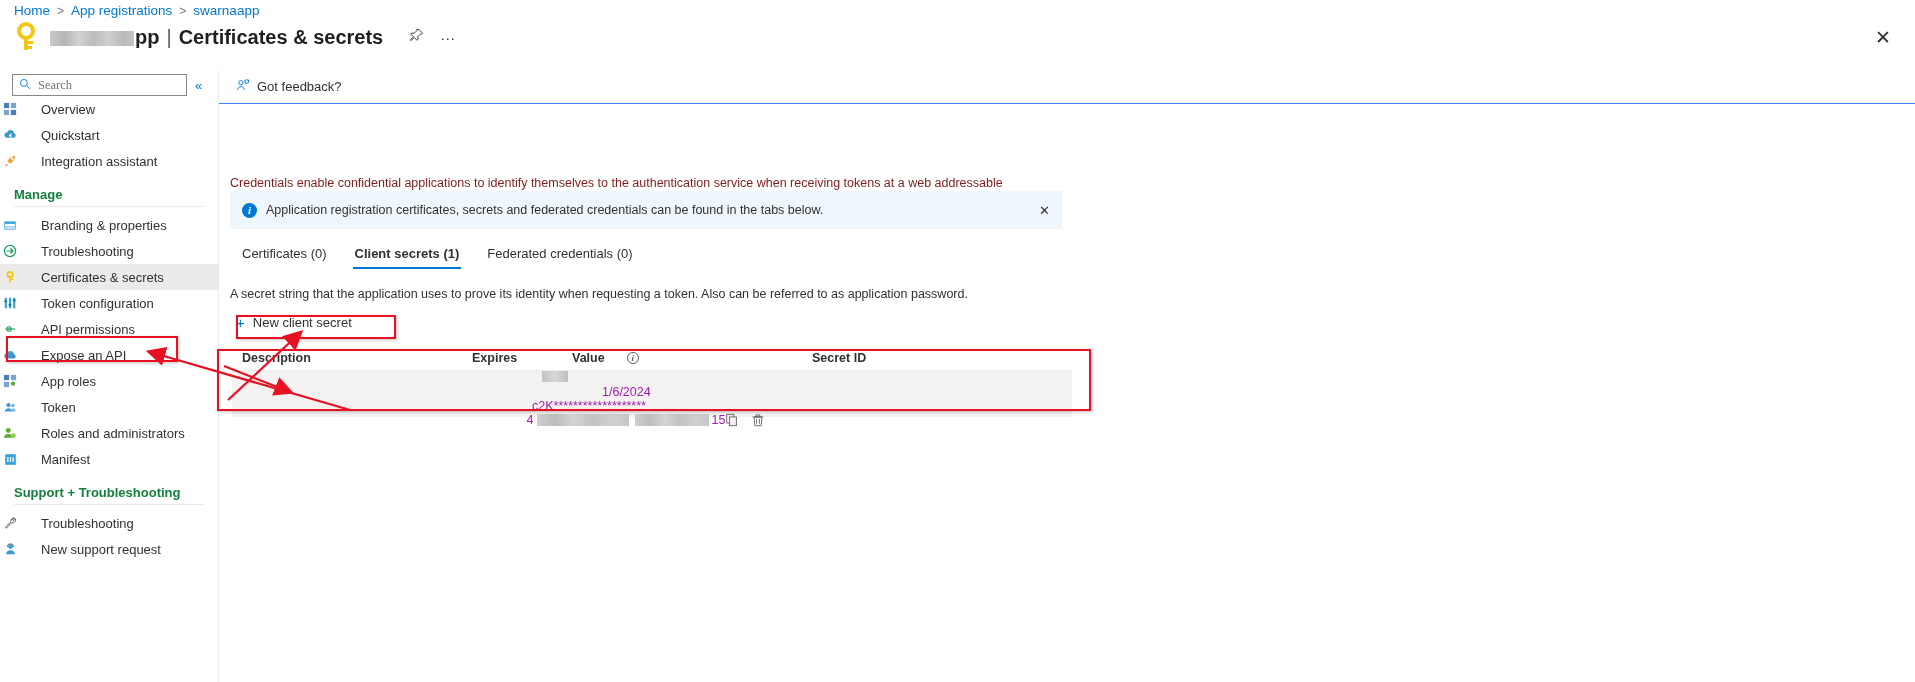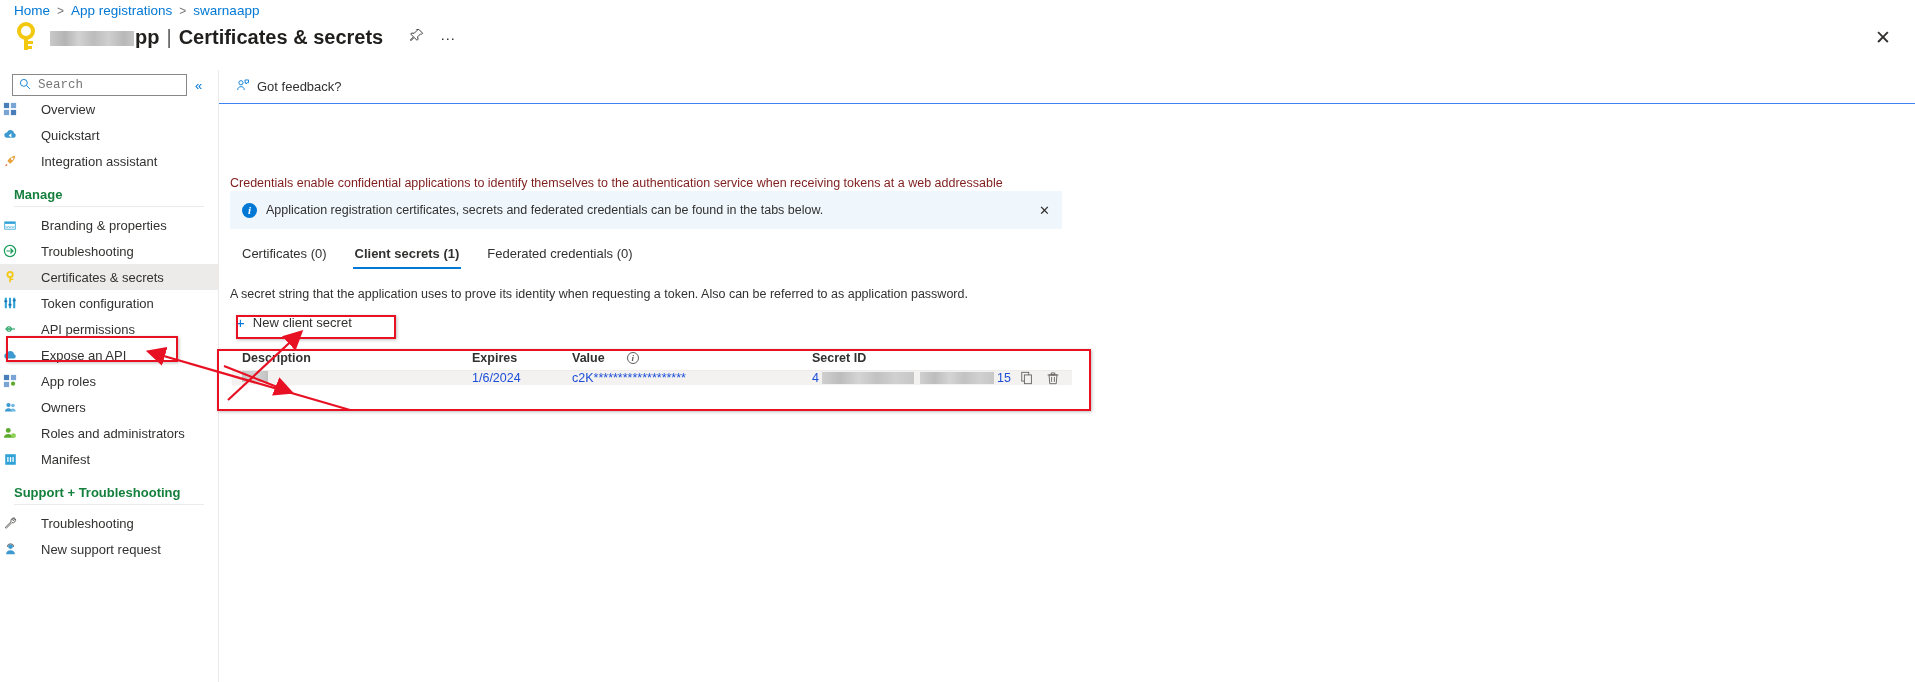--- a/index.html
+++ b/index.html
@@ -63,21 +63,21 @@
   .search-row { display: flex; align-items: center; padding: 4px 0 0 12px; }
   .search-box {
     width: 175px; height: 22px;
     border: 1px solid #8a8886; background: #fff;
     display: flex; align-items: center; gap: 5px;
     padding: 0 6px;
   }
   .search-box .mag { color: #0078d4; font-size: 12px; }
   .search-input {
     border: none; outline: none; font-size: 12.5px;
-    font-family: Liberation Mono, monospace;
+    font-family: Liberation Serif, serif;
     color: #000000; width: 138px; background: transparent;
   }
   .collapse-btn {
     margin-left: 8px; color: #0078d4; font-size: 13px; cursor: pointer;
     user-select: none;
   }
 
   .nav-item {
     display: flex; align-items: center; gap: 23px;
     height: 26px; padding-left: 2px; cursor: pointer;
@@ -164,22 +164,22 @@
   .plus { color: #0078d4; font-size: 15px; line-height: 1; font-weight: 400; }
 
   
   .tbl { position: absolute; top: 275px; left: 14px; width: 840px; }
   .tbl-head {
     display: flex; align-items: center; height: 26px;
     font-size: 12.5px; font-weight: 600; color: #323130;
     border-bottom: 1px solid #edebe9;
   }
   .tbl-row {
-    display: flex; align-items: center; height: 14px;
-    background: #f3f2f1; font-size: 12.5px; color: #1d4ed8;
+    display: flex; align-items: center; height: 46px;
+    background: #f3f2f1; font-size: 12.5px; color: #a21caf; flex-direction: column;
   }
   .c-desc { width: 240px; padding-left: 10px; }
   .c-exp  { width: 100px; }
   .c-val  { width: 240px; display: flex; align-items: center; gap: 22px; }
   .c-sid  { flex: 1; display: flex; align-items: center; }
   .info-circle {
     width: 12px; height: 12px; border-radius: 50%;
     border: 1px solid #605e5c; color: #605e5c;
     font-size: 9px; display: inline-flex;
     align-items: center; justify-content: center;
@@ -368,21 +368,21 @@
     </div>
     <div class="nav-item">
       <span class="nav-ico">
         <svg width="15" height="13" viewBox="0 0 16 16">
             <circle cx="5.5" cy="5" r="2.6" fill="#3d9ad1"></circle>
             <path d="M1 13c0-2.6 2-4.2 4.5-4.2S10 10.4 10 13z" fill="#3d9ad1"></path>
             <circle cx="11" cy="5.5" r="2.2" fill="#6fb8e0"></circle>
             <path d="M7.6 13c0-2.3 1.6-3.7 3.4-3.7S14.4 10.7 14.4 13z" fill="#6fb8e0"></path>
           </svg>
       </span>
-      <span class="nav-label">Owners</span>
+      <span class="nav-label">Token</span>
     </div>
     <div class="nav-item">
       <span class="nav-ico">
         <svg width="14" height="14" viewBox="0 0 16 16">
             <circle cx="6" cy="5" r="2.8" fill="#5cab2e"></circle>
             <path d="M1 13.5c0-2.8 2.2-4.5 5-4.5s5 1.7 5 4.5z" fill="#5cab2e"></path>
             <circle cx="12" cy="11" r="2.8" fill="#8fd154"></circle>
           </svg>
       </span>
       <span class="nav-label">Roles and administrators</span>

